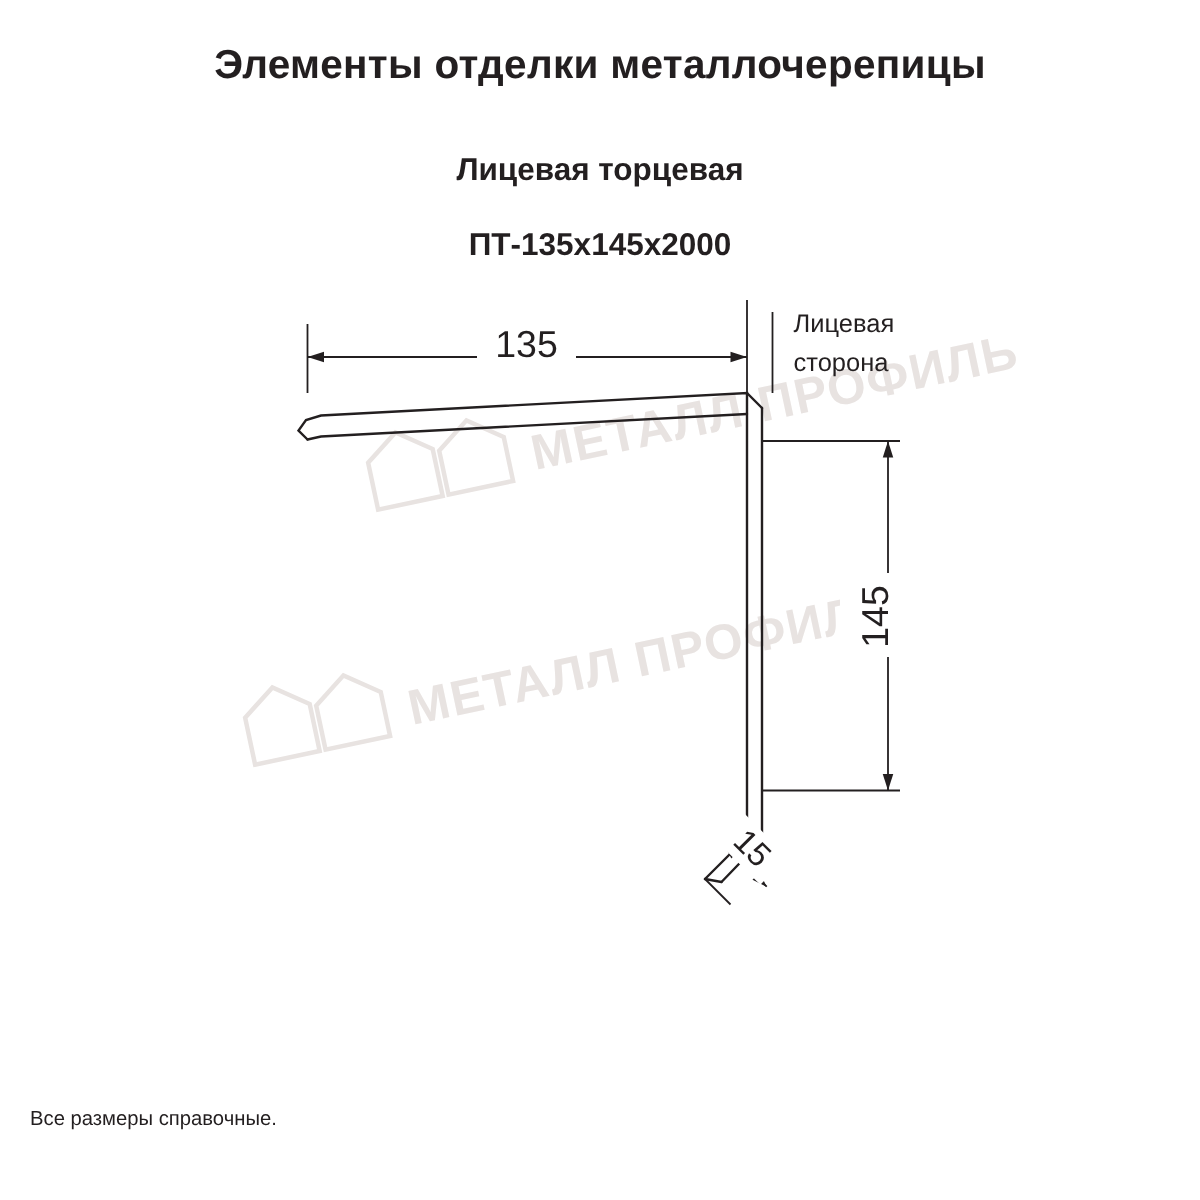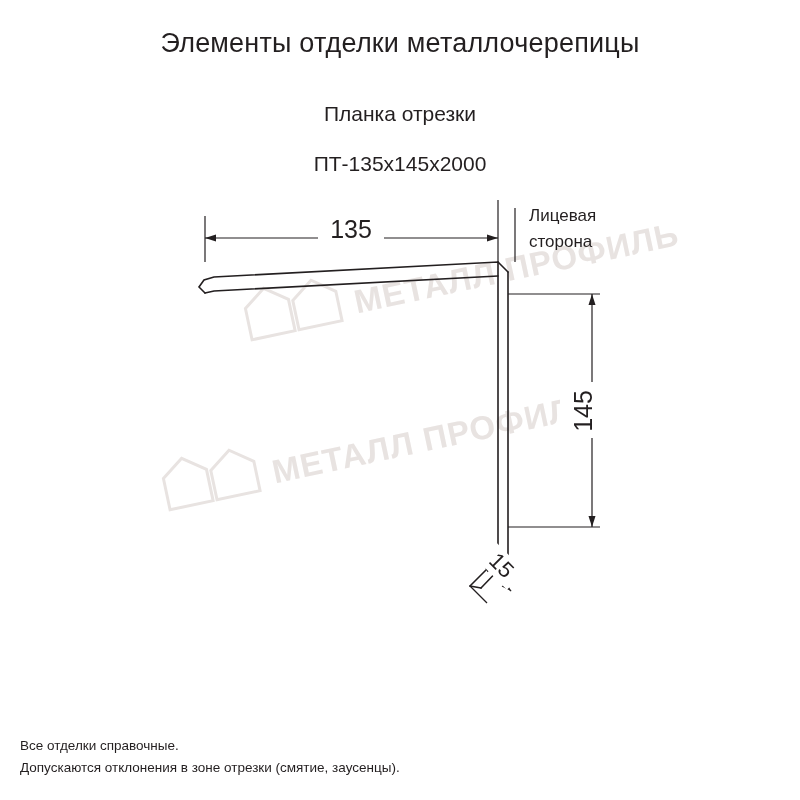--- a/index.html
+++ b/index.html
@@ -19,21 +19,21 @@
     position: absolute;
     left: 0; top: 0;
     width: 800px;
     height: 800px;
   }
   .title {
     position: absolute;
     left: 0;
     width: 800px;
     text-align: center;
-    font-weight: normal;
+    font-weight: bold;
     color: #231f20;
   }
   #main-title {
     top: 28px;
     font-size: 27px;
     letter-spacing: 0.2px;
   }
   #sub-title {
     top: 102px;
     font-size: 21px;
@@ -58,21 +58,21 @@
   }
   #note-1 { top: 738px; }
   #note-2 { top: 760px; }
 </style>
 </head>
 <body>
 
 <div id="sheet">
 
   <div class="title" id="main-title">Элементы отделки металлочерепицы</div>
-  <div class="title" id="sub-title">Планка отрезки</div>
+  <div class="title" id="sub-title">Лицевая торцевая</div>
   <div class="title" id="code-title">ПТ-135х145х2000</div>
 
   <svg id="drawing" viewBox="0 0 800 800">
 
     <g opacity="1">
 
       <g transform="translate(250,330) rotate(-12)">
         <g fill="none" stroke="#e8e3e1" stroke-width="3">
           <path d="M0 -22 L22 -38 L44 -22 L44 10 L0 10 Z"></path>
           <path d="M48 -20 L70 -36 L92 -20 L92 10 L48 10 Z"></path>
@@ -147,16 +147,15 @@
     </g>
 
     <g stroke="#231f20" stroke-width="1.2" fill="none">
       <line x1="515" y1="262" x2="515" y2="208"></line>
     </g>
     <text x="529" y="221" font-family="'Liberation Sans', sans-serif" font-size="17" fill="#231f20">Лицевая</text>
     <text x="529" y="247" font-family="'Liberation Sans', sans-serif" font-size="17" fill="#231f20">сторона</text>
 
   </svg>
 
-  <div class="footnote" id="note-1">Все отделки справочные.</div>
-  <div class="footnote" id="note-2">Допускаются отклонения в зоне отрезки (смятие, заусенцы).</div>
+  <div class="footnote" id="note-1">Все размеры справочные.</div>
 
 </div>
 
 </body></html>

